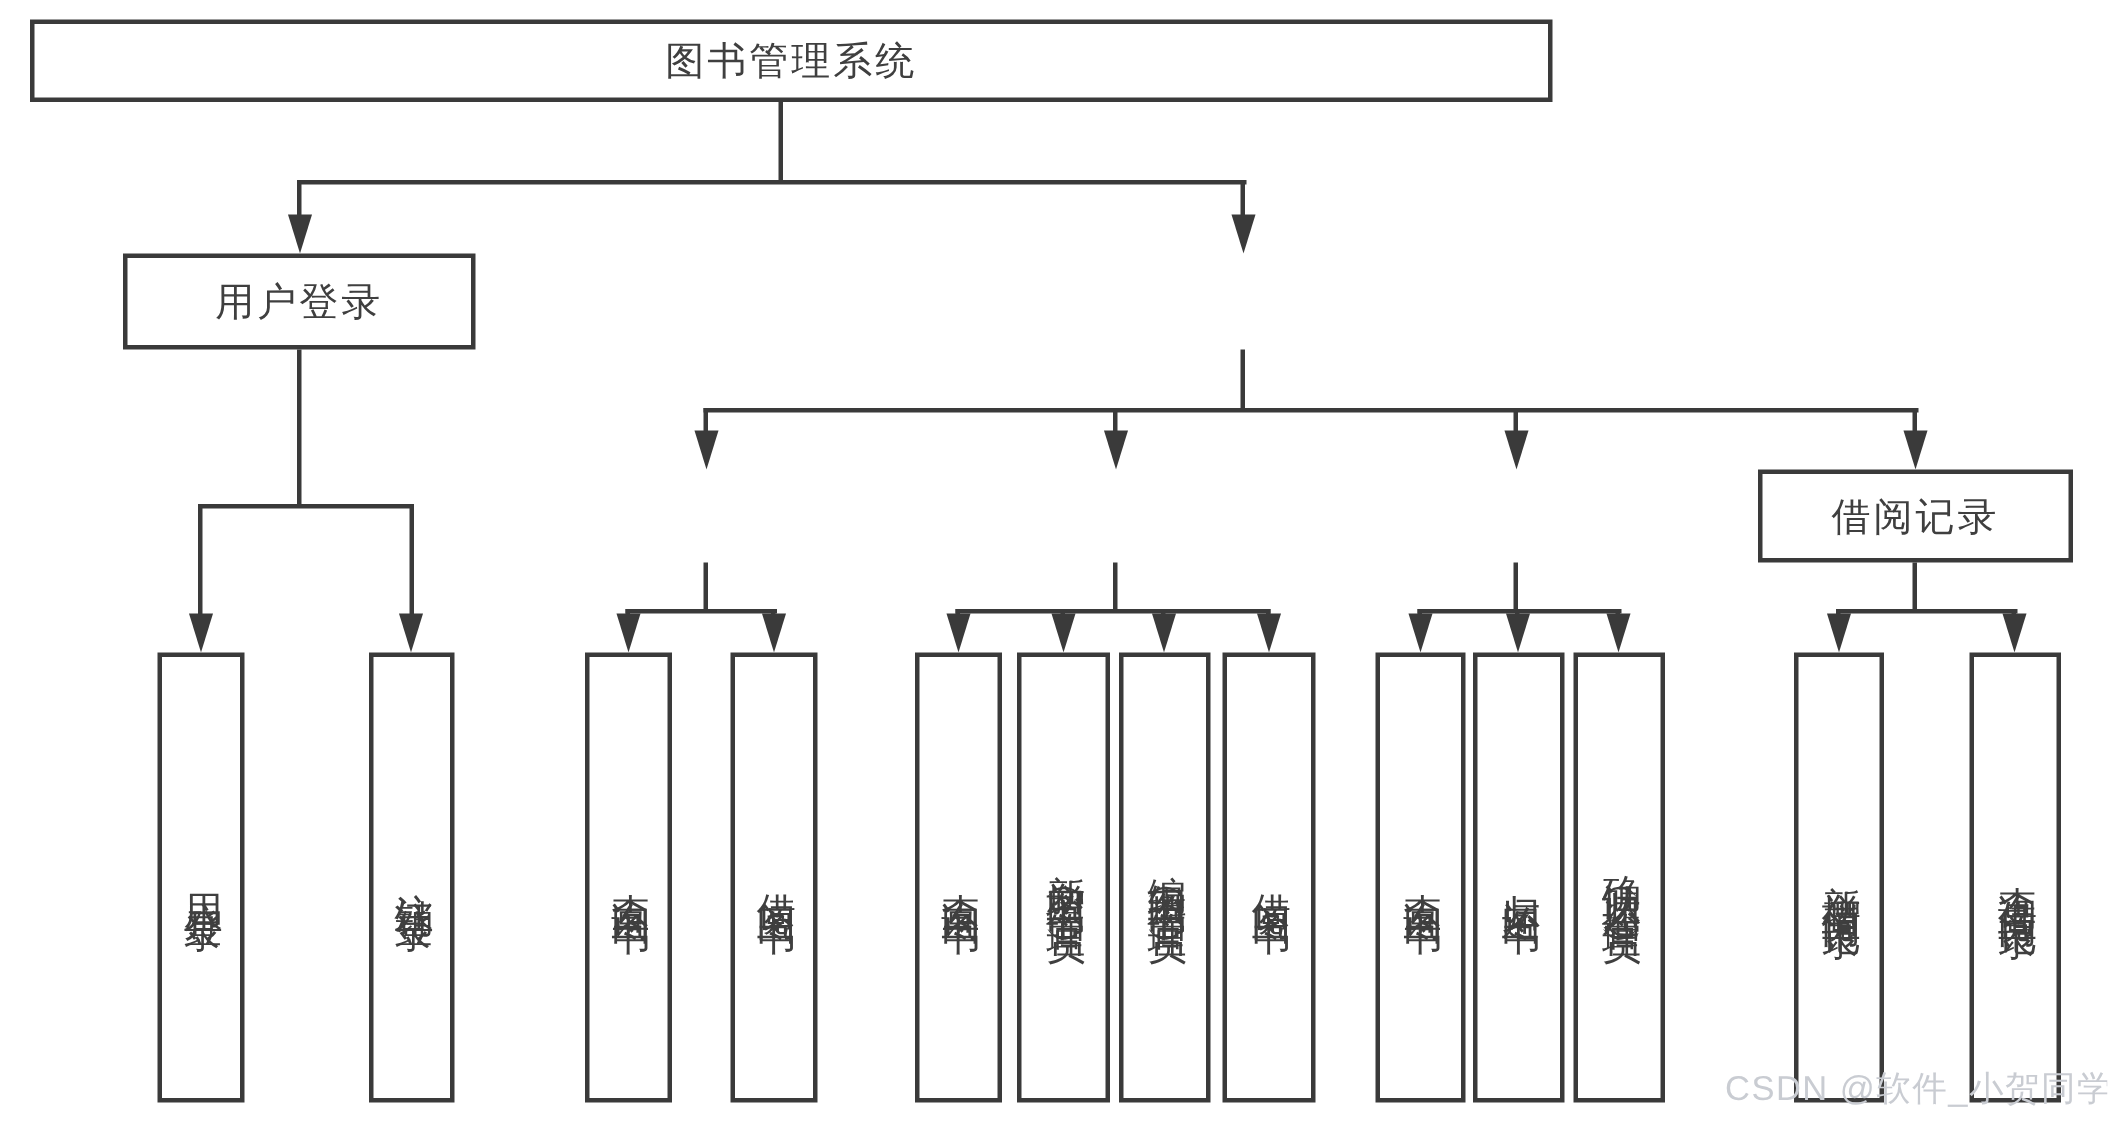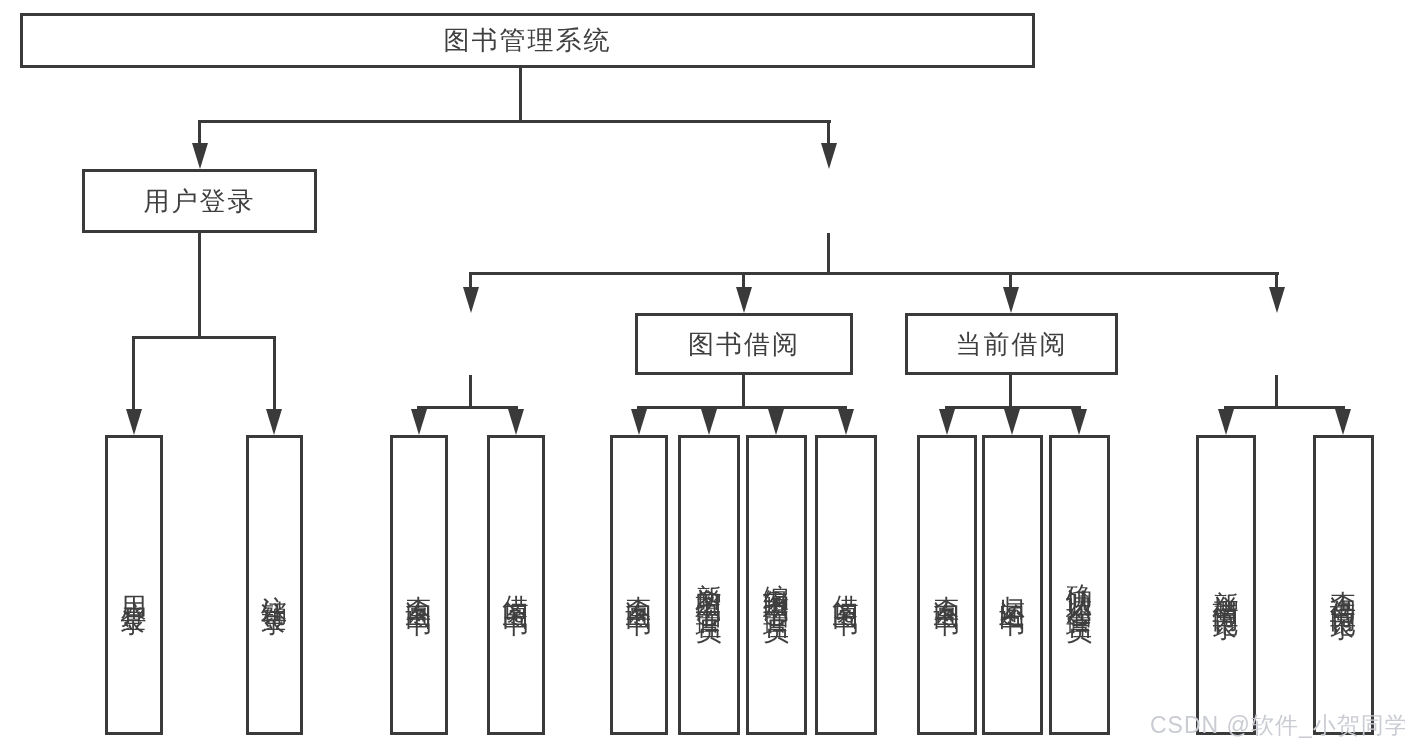--- a/index.html
+++ b/index.html
@@ -3,21 +3,21 @@
 <meta charset="utf-8">
 <style>
   html,body { margin:0; padding:0; background:#ffffff; }
   #canvas {
     position:relative; width:1405px; height:747px; background:#ffffff;
     font-family:"Liberation Sans", sans-serif; overflow:hidden;
   }
   .box {
     position:absolute; box-sizing:border-box; background:#ffffff;
     border:3px solid #3a3a3a; color:#3f3f3f;
-    display:flex; align-items:center; justify-content:center;
+    display:flex; align-items:center; justify-content:center;font-family:Liberation Mono, monospace;
   }
   .hbox { font-size:26px; letter-spacing:2px; white-space:nowrap; }
   .vbox {
     writing-mode:vertical-rl; font-size:26px; letter-spacing:5px;
     line-height:1; text-align:center;
   }
   .vline { position:absolute; width:3px; background:#3a3a3a; }
   .hline { position:absolute; height:3px; background:#3a3a3a; }
   .arrow {
     position:absolute; width:0; height:0;
@@ -60,25 +60,22 @@
   <div class="hline" style="left:469px;top:272px;width:810px"></div>
   <div class="vline" style="left:469px;top:272px;height:18px"></div>
   <div class="arrow" style="left:463px;top:287px"></div>
   <div class="vline" style="left:742px;top:272px;height:18px"></div>
   <div class="arrow" style="left:736px;top:287px"></div>
   <div class="vline" style="left:1009px;top:272px;height:18px"></div>
   <div class="arrow" style="left:1003px;top:287px"></div>
   <div class="vline" style="left:1275px;top:272px;height:18px"></div>
   <div class="arrow" style="left:1269px;top:287px"></div>
 
-  <div class="box hbox" style="left:635px;top:313px;width:218px;height:62px">
-    <span>图书借阅</span>
-  </div>
-  <div class="box hbox" style="left:905px;top:313px;width:213px;height:62px">
-    <span>当前借阅</span>
+  <div class="box hbox" style="left:1172px;top:313px;width:210px;height:62px">
+    <span>借阅记录</span>
   </div>
 
   <div class="vline" style="left:469px;top:375px;height:31px"></div>
   <div class="hline" style="left:417px;top:406px;width:101px"></div>
   <div class="vline" style="left:417px;top:406px;height:8px"></div>
   <div class="arrow" style="left:411px;top:409px"></div>
   <div class="vline" style="left:514px;top:406px;height:8px"></div>
   <div class="arrow" style="left:508px;top:409px"></div>
 
   <div class="vline" style="left:742px;top:375px;height:31px"></div>

